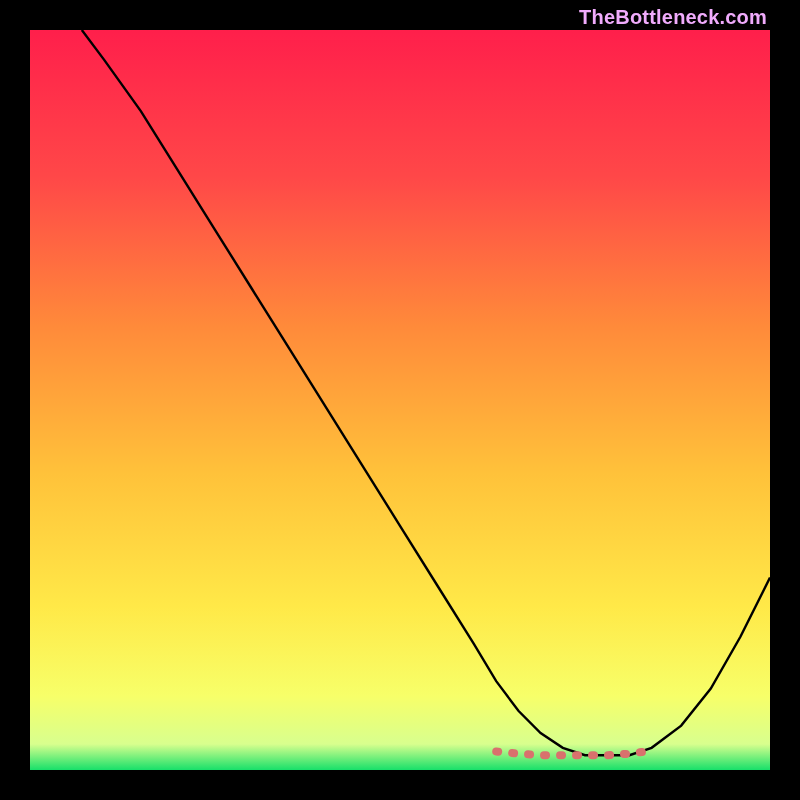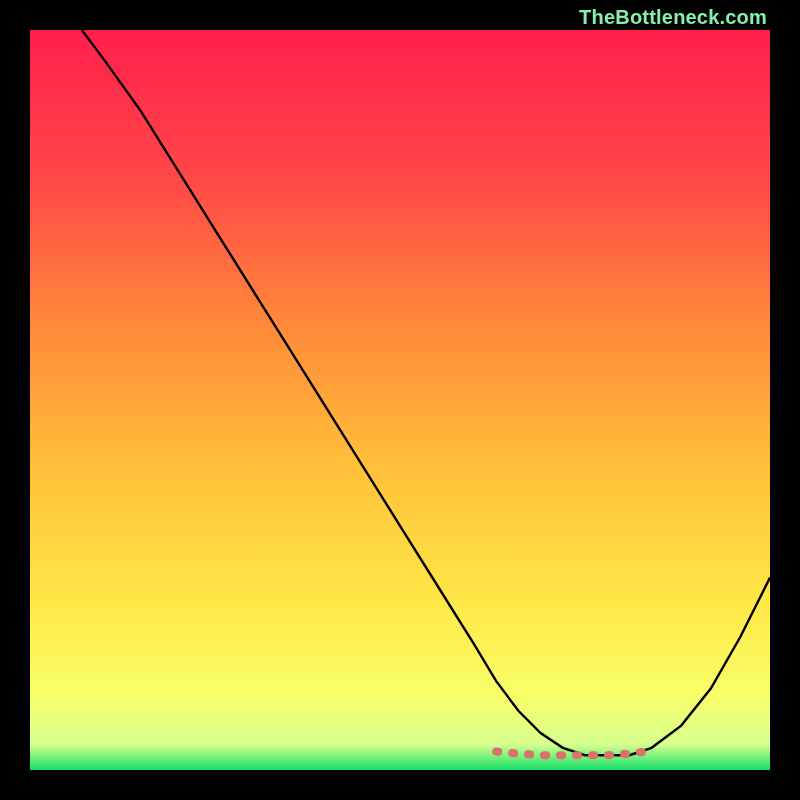--- a/index.html
+++ b/index.html
@@ -40,21 +40,21 @@
     top: 0;
     width: 740px;
     height: 740px;
   }
   .watermark {
     position: absolute;
     top: 6px;
     right: 33px;
     font-size: 20px;
     font-weight: 600;
-    color: #86efac;
+    color: #f0abfc;
     letter-spacing: 0.2px;
   }
 </style>
 </head>
 <body>
 
 <div class="frame"></div>
 
 <div class="plot-area">
   <svg class="gradient-fill" viewBox="0 0 740 740" preserveAspectRatio="none">

